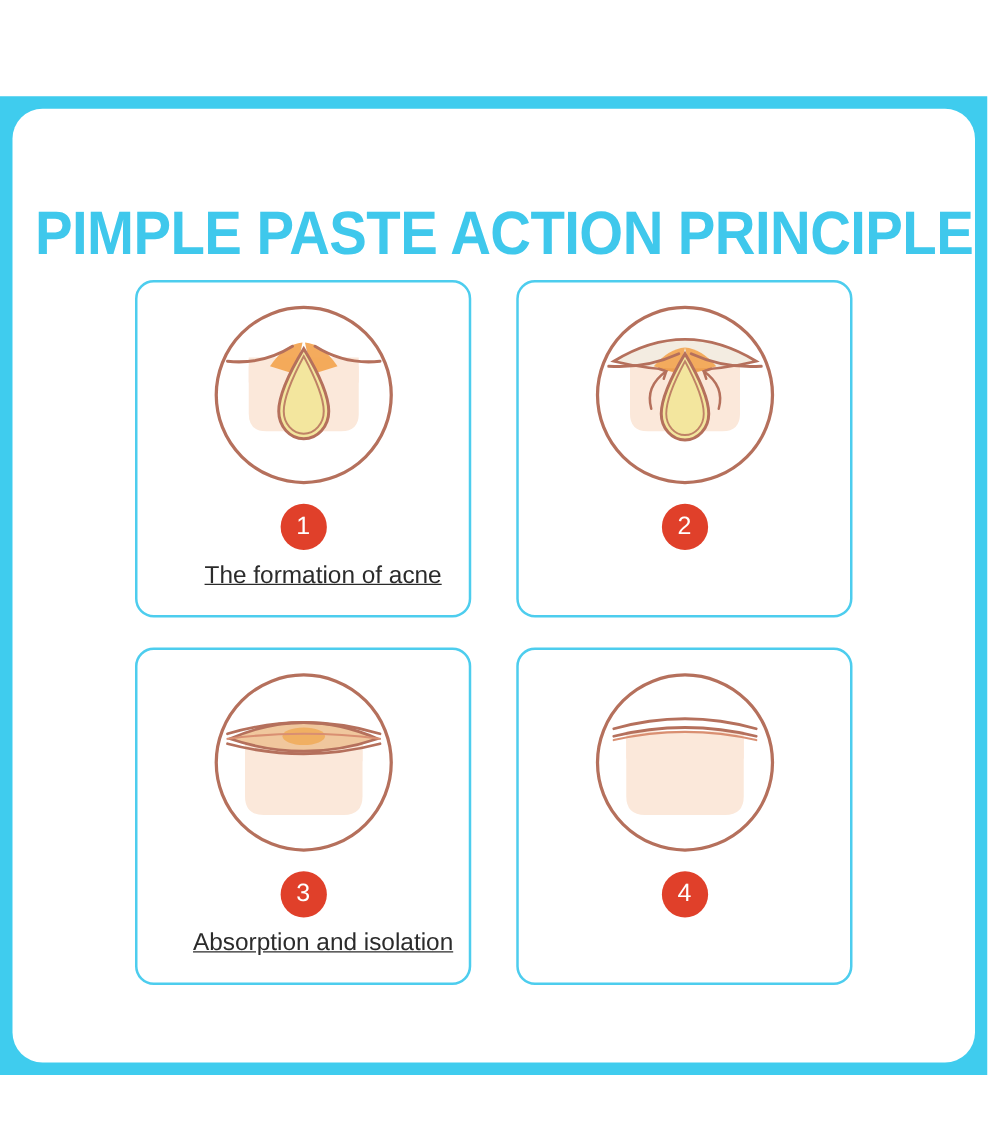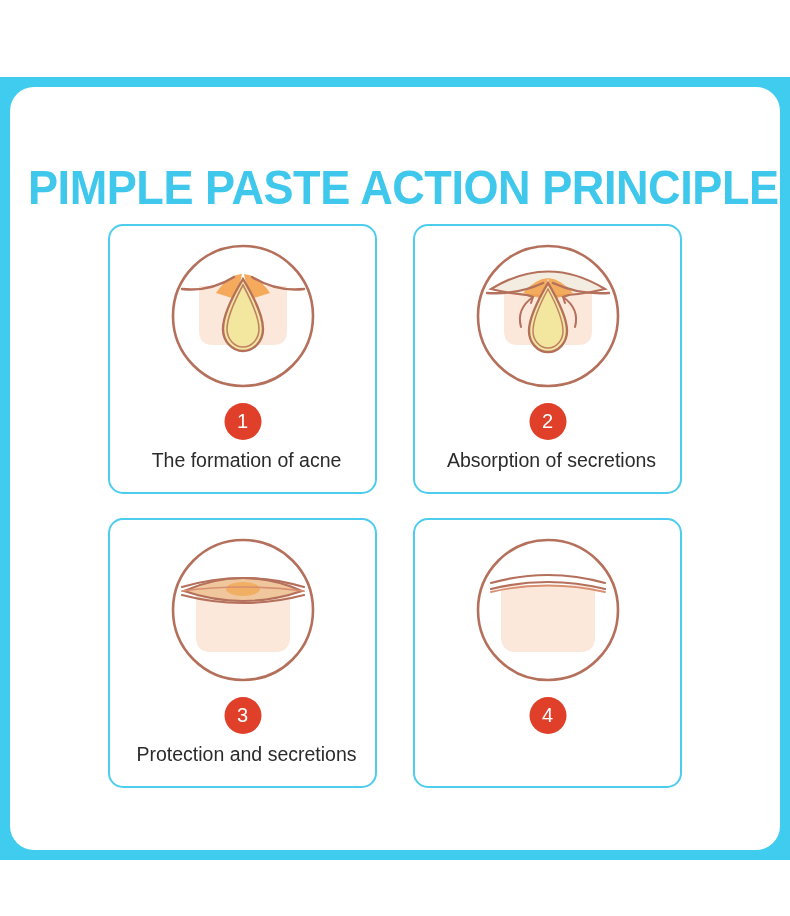--- a/index.html
+++ b/index.html
@@ -98,28 +98,29 @@
     background: #e0402a;
     color: #ffffff;
     font-size: 20px;
     line-height: 37px;
     text-align: center;
     font-weight: normal;
   }
 
   .step-caption {
     position: absolute;
-    left: 4px;
+    left: 16px;
     top: 222px;
     width: 100%;
     text-align: center;
     color: #2b2b2b;
     font-size: 19.5px;
     line-height: 24px;
     white-space: nowrap;
+    text-decoration: underline;
   }
 </style>
 </head>
 <body>
 
 <div id="frame-band"></div>
 <div id="inner-panel"></div>
 
 <h1 id="page-title">PIMPLE PASTE ACTION PRINCIPLE</h1>
 
@@ -168,42 +169,41 @@
         <path d="M112 96 q5 -18 -12 -30" fill="none" stroke="#b5705c" stroke-width="2" stroke-linecap="round"></path>
         <path d="M106 64 l-6 2 l2 6" fill="none" stroke="#b5705c" stroke-width="2" stroke-linecap="round"></path>
 
         <path d="M24 62 q30 2 56 -10" fill="none" stroke="#b5705c" stroke-width="2.4" stroke-linecap="round"></path>
         <path d="M146 62 q-30 2 -56 -10" fill="none" stroke="#b5705c" stroke-width="2.4" stroke-linecap="round"></path>
 
         <circle cx="85" cy="85" r="70" fill="none" stroke="#b5705c" stroke-width="2.6"></circle>
       </svg>
     </div>
     <div class="step-badge">2</div>
-    <div class="step-caption">Absorption of secretions</div>
   </div>
 
   <div class="step-card">
     <div class="card-figure">
       <svg viewBox="0 0 170 170" xmlns="http://www.w3.org/2000/svg">
 
         <path d="M38 70 h94 v42 q0 15 -15 15 h-64 q-15 0 -15 -15 z" fill="#fbe8da"></path>
         <rect x="38" y="62" width="94" height="22" fill="#fbe8da"></rect>
 
         <path d="M26 66 q59 -26 118 0 q-59 20 -118 0 z" fill="#f0c79d" stroke="#b5705c" stroke-width="2.2"></path>
         <ellipse cx="85" cy="64" rx="17" ry="7" fill="#f0a74f" opacity="0.75"></ellipse>
 
         <path d="M24 62 q61 -18 122 0" fill="none" stroke="#b5705c" stroke-width="2.2" stroke-linecap="round"></path>
         <path d="M24 70 q61 16 122 0" fill="none" stroke="#b5705c" stroke-width="2.2" stroke-linecap="round"></path>
         <path d="M24 66 q61 -8 122 0" fill="none" stroke="#d98f72" stroke-width="1.6" stroke-linecap="round"></path>
 
         <circle cx="85" cy="85" r="70" fill="none" stroke="#b5705c" stroke-width="2.6"></circle>
       </svg>
     </div>
     <div class="step-badge">3</div>
-    <div class="step-caption">Protection and secretions</div>
+    <div class="step-caption">Absorption and isolation</div>
   </div>
 
   <div class="step-card">
     <div class="card-figure">
       <svg viewBox="0 0 170 170" xmlns="http://www.w3.org/2000/svg">
 
         <path d="M38 66 h94 v46 q0 15 -15 15 h-64 q-15 0 -15 -15 z" fill="#fbe8da"></path>
         <rect x="38" y="60" width="94" height="22" fill="#fbe8da"></rect>
 
         <path d="M28 58 q57 -16 114 0" fill="none" stroke="#b5705c" stroke-width="2.2" stroke-linecap="round"></path>

